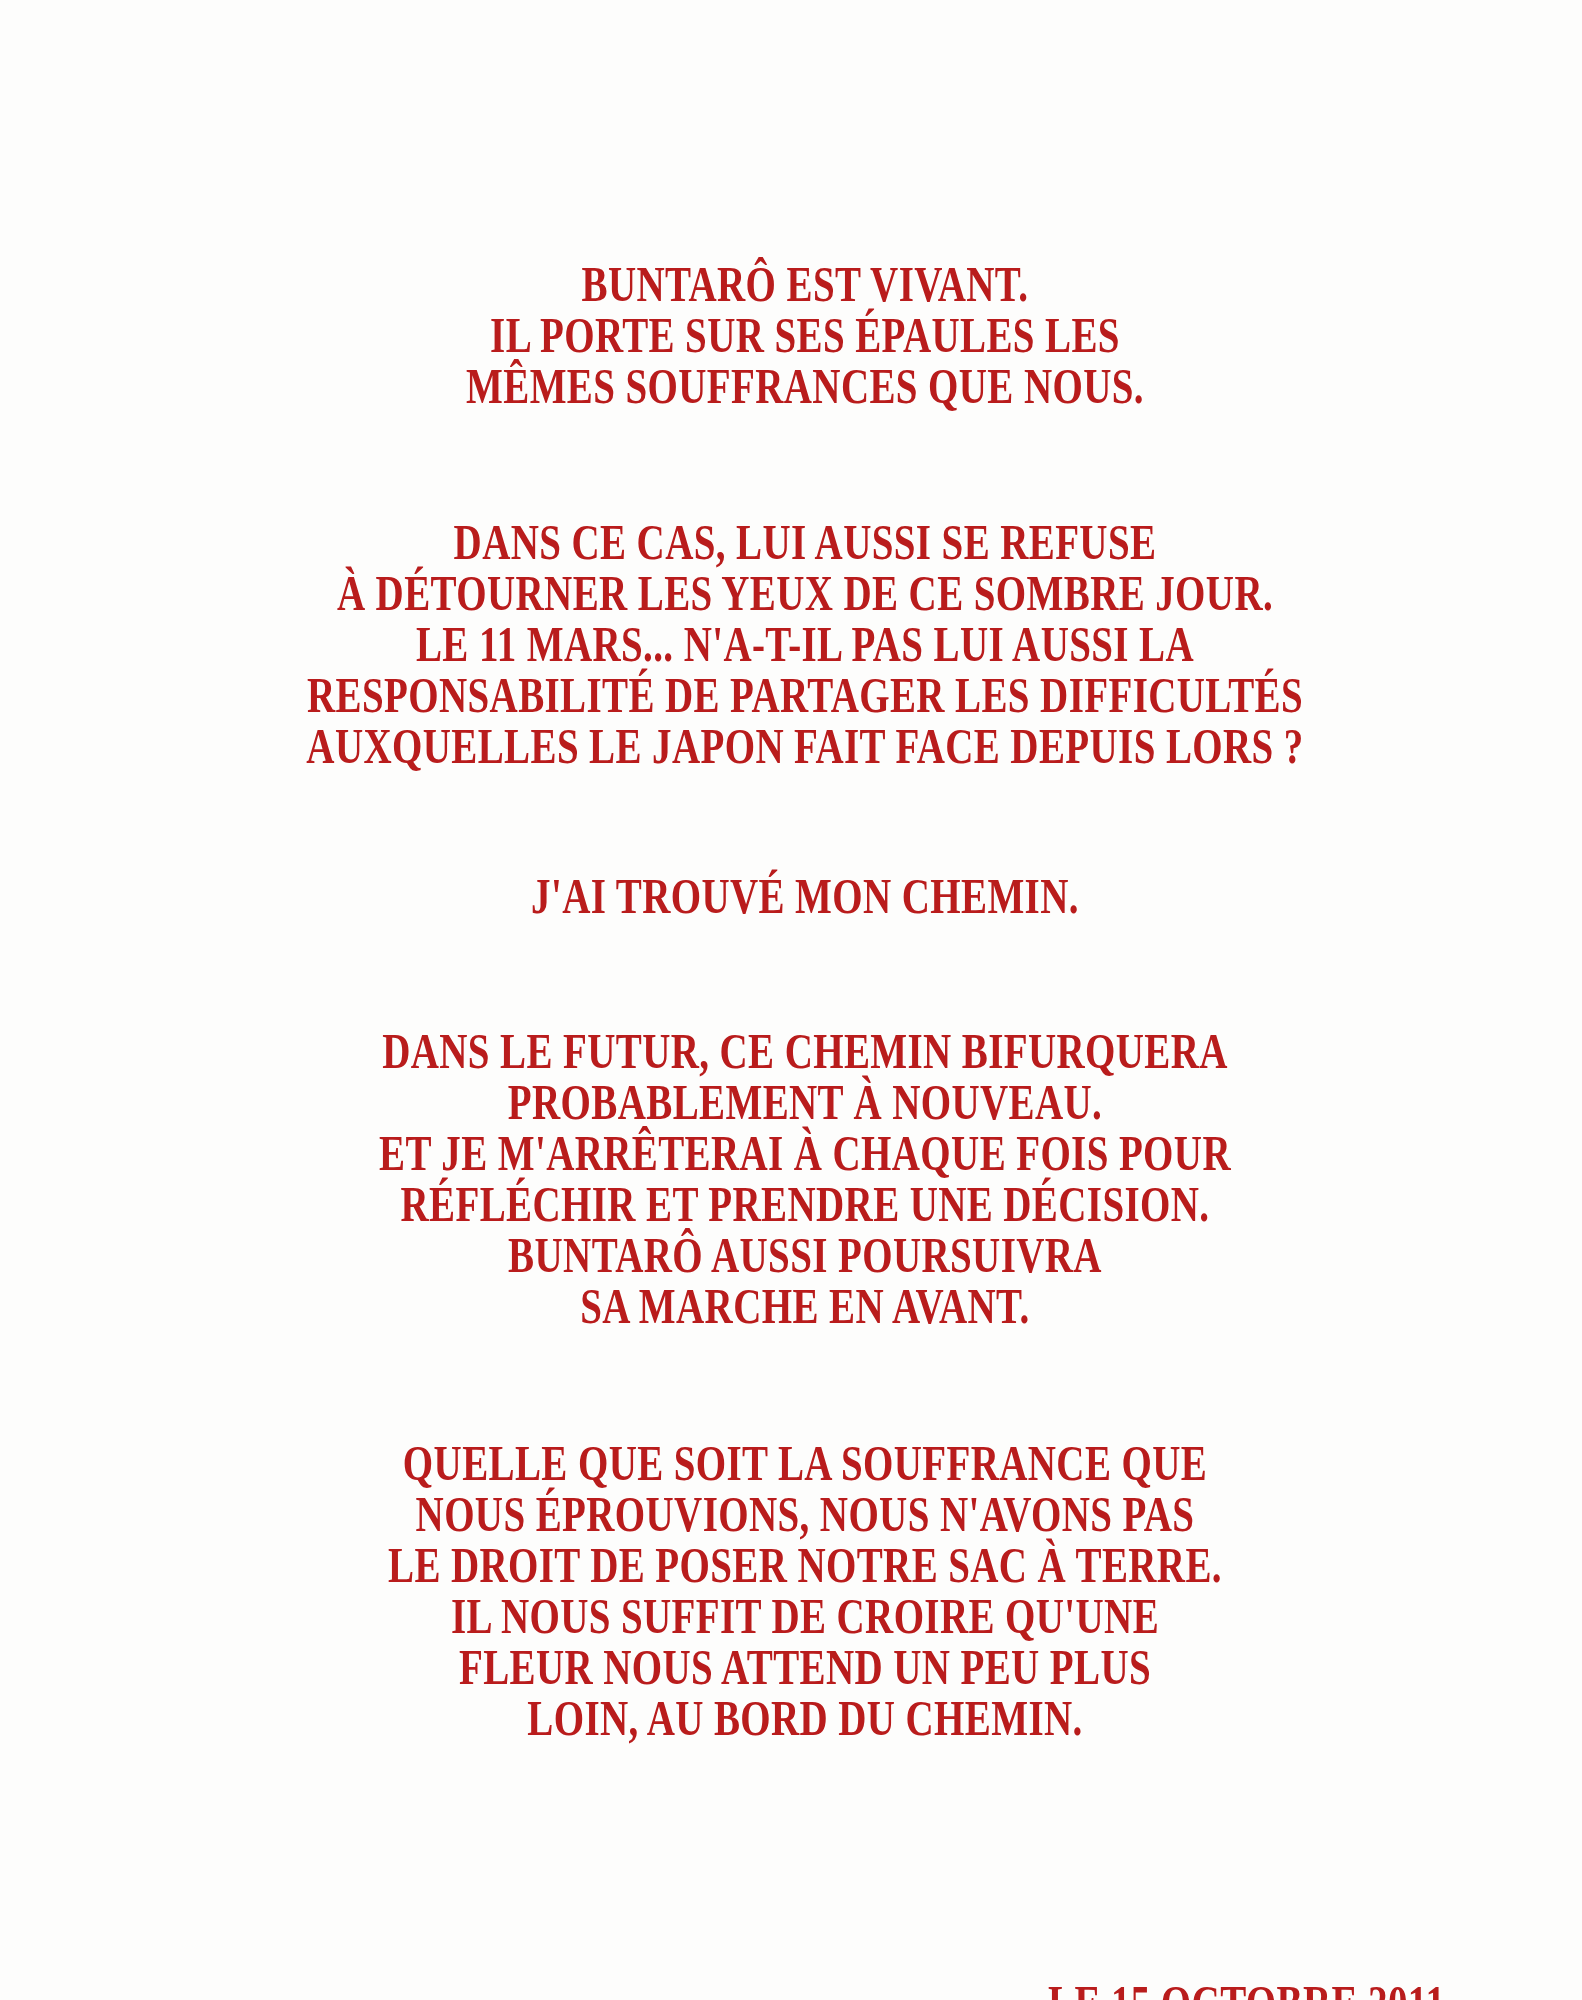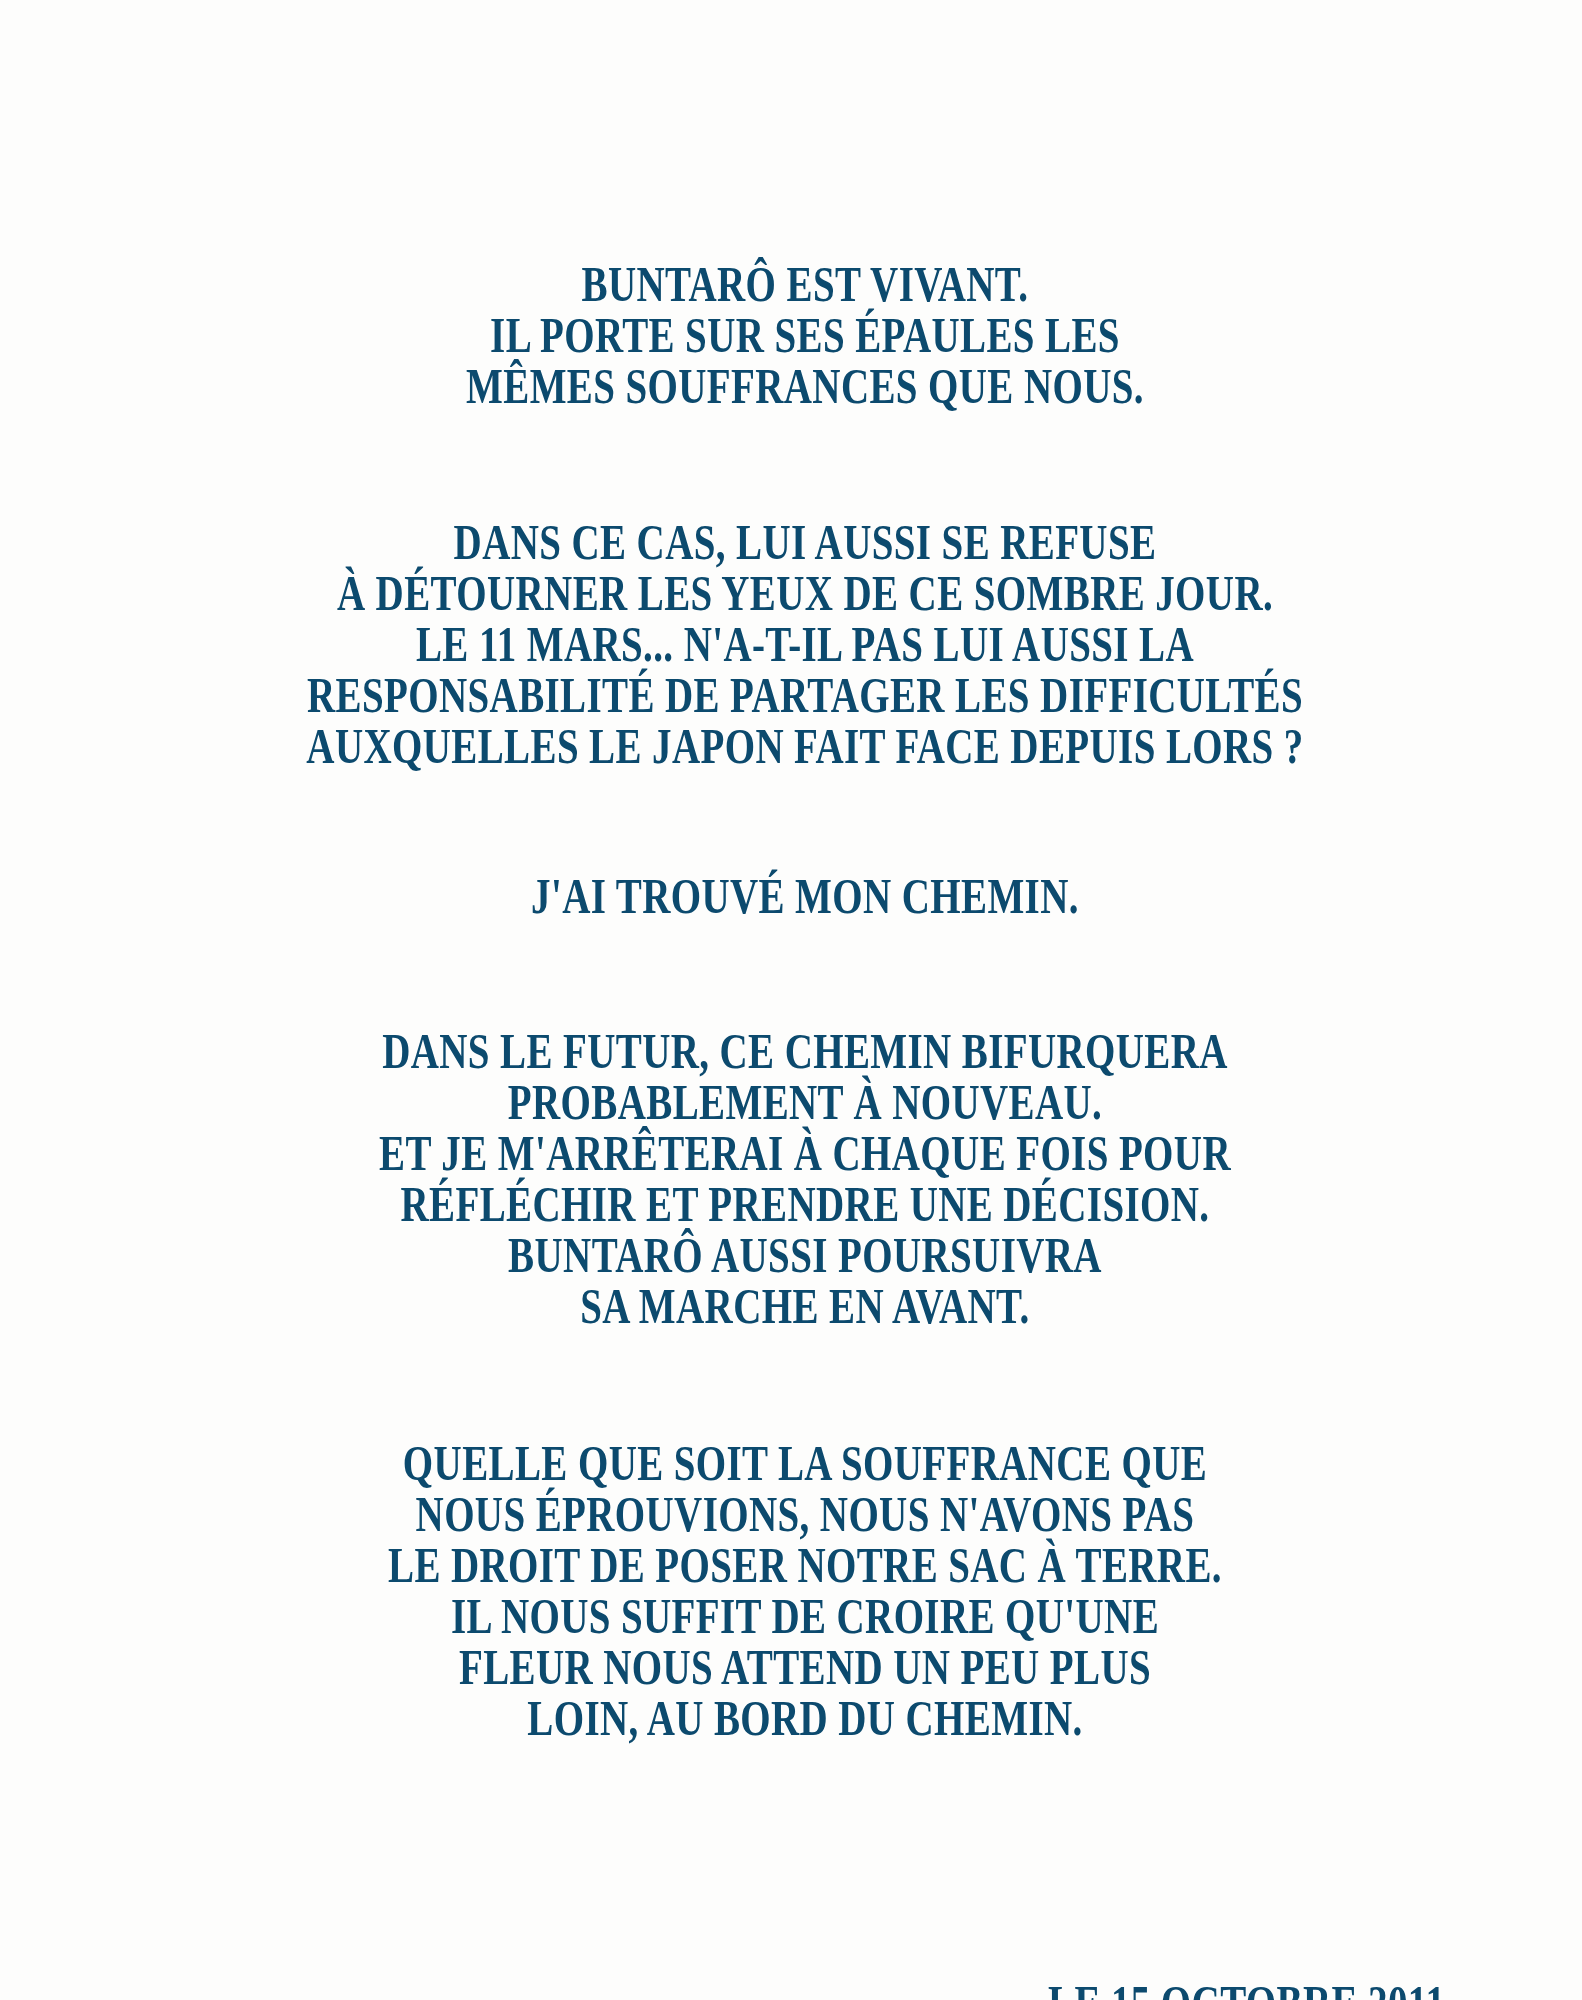--- a/index.html
+++ b/index.html
@@ -8,21 +8,21 @@
     background: #ffffff;
   }
   .page {
     position: relative;
     width: 1582px;
     height: 2000px;
     background: #fdfdfc;
     overflow: hidden;
     font-family: "Liberation Serif", serif;
     font-weight: bold;
-    color: #0c4a6e;
+    color: #b91c1c;
   }
   .para {
     position: absolute;
     left: 28px;
     width: 1554px;
     text-align: center;
     font-size: 50px;
     line-height: 51px;
     white-space: pre-line;
     letter-spacing: 0.5px;

